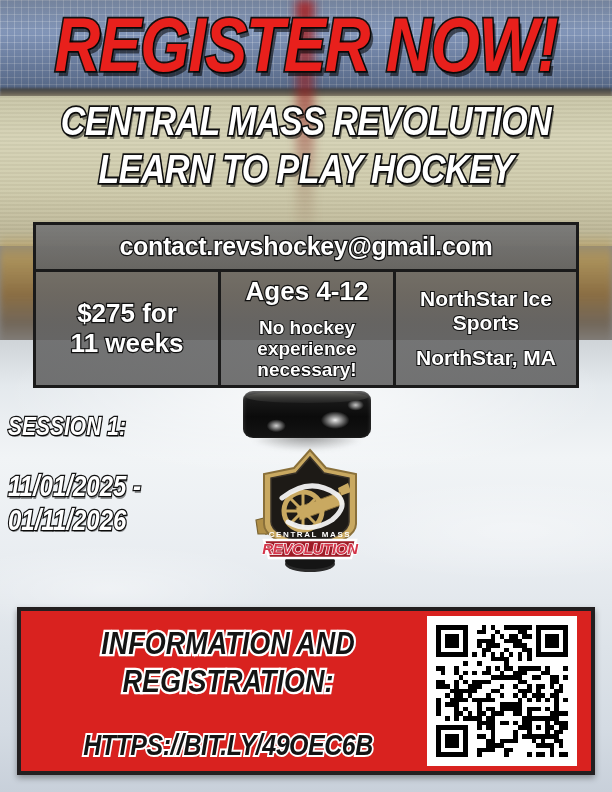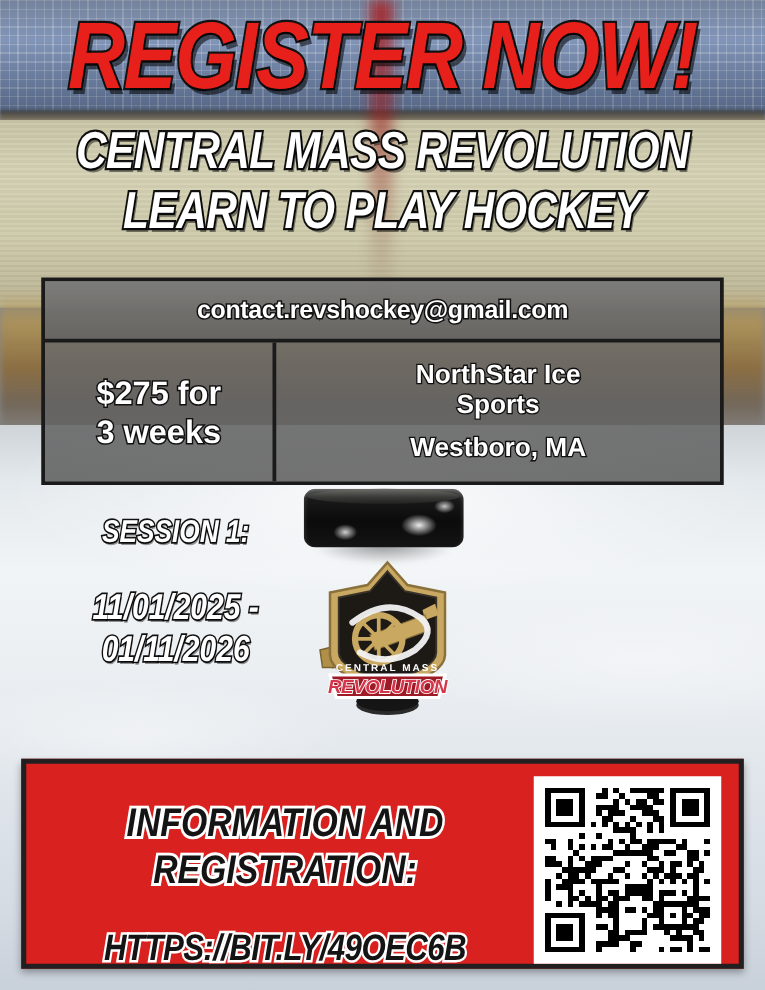--- a/index.html
+++ b/index.html
@@ -146,21 +146,21 @@
     display: flex;
     flex-direction: column;
   }
   #email-row {
     height: 46px;
     border-bottom: 3px solid #1a1a1a;
     display: flex; align-items: center; justify-content: center;
     background: linear-gradient(180deg, rgba(122,122,122,.55), rgba(96,96,96,.6));
   }
   #email-text {
-    font-size: 20px; font-weight: 900; letter-spacing: -.3px;
+    font-size: 25px; font-weight: 900; letter-spacing: -.3px;
     color: #fff;
     -webkit-text-stroke: 2.4px #111;
     paint-order: stroke fill;
     white-space: nowrap;
   }
   #cols { flex: 1; display: flex; border-radius: 15px; }
   .col {
     display: flex; flex-direction: column;
     align-items: center; justify-content: center;
     text-align: center;
@@ -181,22 +181,21 @@
     color: #fff; -webkit-text-stroke: 2.1px #111; paint-order: stroke fill;
   }
   .line-sm {
     font-size: 19px; font-weight: 900; line-height: 1.1;
     color: #fff; -webkit-text-stroke: 2px #111; paint-order: stroke fill;
   }
   .gap-10 { height: 12px; }
 
   
   #mid-left {
-    position: absolute; left: 28px; top: 412px; width: 225px;
-    text-align: center;
+    position: absolute; left: 8px; top: 412px; width: 225px;
   }
   #session-label {
     font-size: 21px; font-weight: 900; font-style: italic;
     transform: scaleY(1.2); transform-origin: 50% 0;
     white-space: nowrap;
   }
   #session-dates {
     margin-top: 34px;
     font-size: 24px; font-weight: 900; font-style: italic;
     line-height: 1.18;
@@ -255,21 +254,21 @@
 
   
   #banner {
     position: absolute; left: 17px; top: 607px;
     width: 578px; height: 168px;
     background: #d9221f;
     border: 4px solid #231f20;
     box-sizing: border-box;
     box-shadow: 0 3px 6px rgba(0,0,0,.35);
     display: flex;
-    align-items: flex-end;
+    align-items: center;
   }
   #banner-text {
     flex: 1;
     text-align: center;
     padding-left: 8px;
   }
   #banner-heading {
     font-size: 27px; font-weight: 900; font-style: italic;
     line-height: 1.2;
     transform: scaleY(1.18); transform-origin: 50% 0;
@@ -320,29 +319,36 @@
   <div id="info-panel">
 
     <div id="email-row">
       <span id="email-text">contact.revshockey@gmail.com</span>
     </div>
 
     <div id="cols">
 
       <div class="col" id="col-price">
         <div class="line-big">$275 for</div>
-        <div class="line-big">3 weeks</div>
+        <div class="line-big">11 weeks</div>
       </div>
 
+      <div class="col" id="col-ages">
+        <div class="line-big">Ages 4-12</div>
+        <div class="gap-10"></div>
+        <div class="line-sm">No hockey</div>
+        <div class="line-sm">experience</div>
+        <div class="line-sm">necessary!</div>
+      </div>
 
       <div class="col" id="col-rink">
         <div class="line-mid">NorthStar Ice</div>
         <div class="line-mid">Sports</div>
         <div class="gap-10"></div>
-        <div class="line-mid">Westboro, MA</div>
+        <div class="line-mid">NorthStar, MA</div>
       </div>
 
     </div>
   </div>
 
   <div id="puck">
     <div id="puck-reflect"></div>
     <div id="puck-body"></div>
     <div id="puck-top"></div>
   </div>

